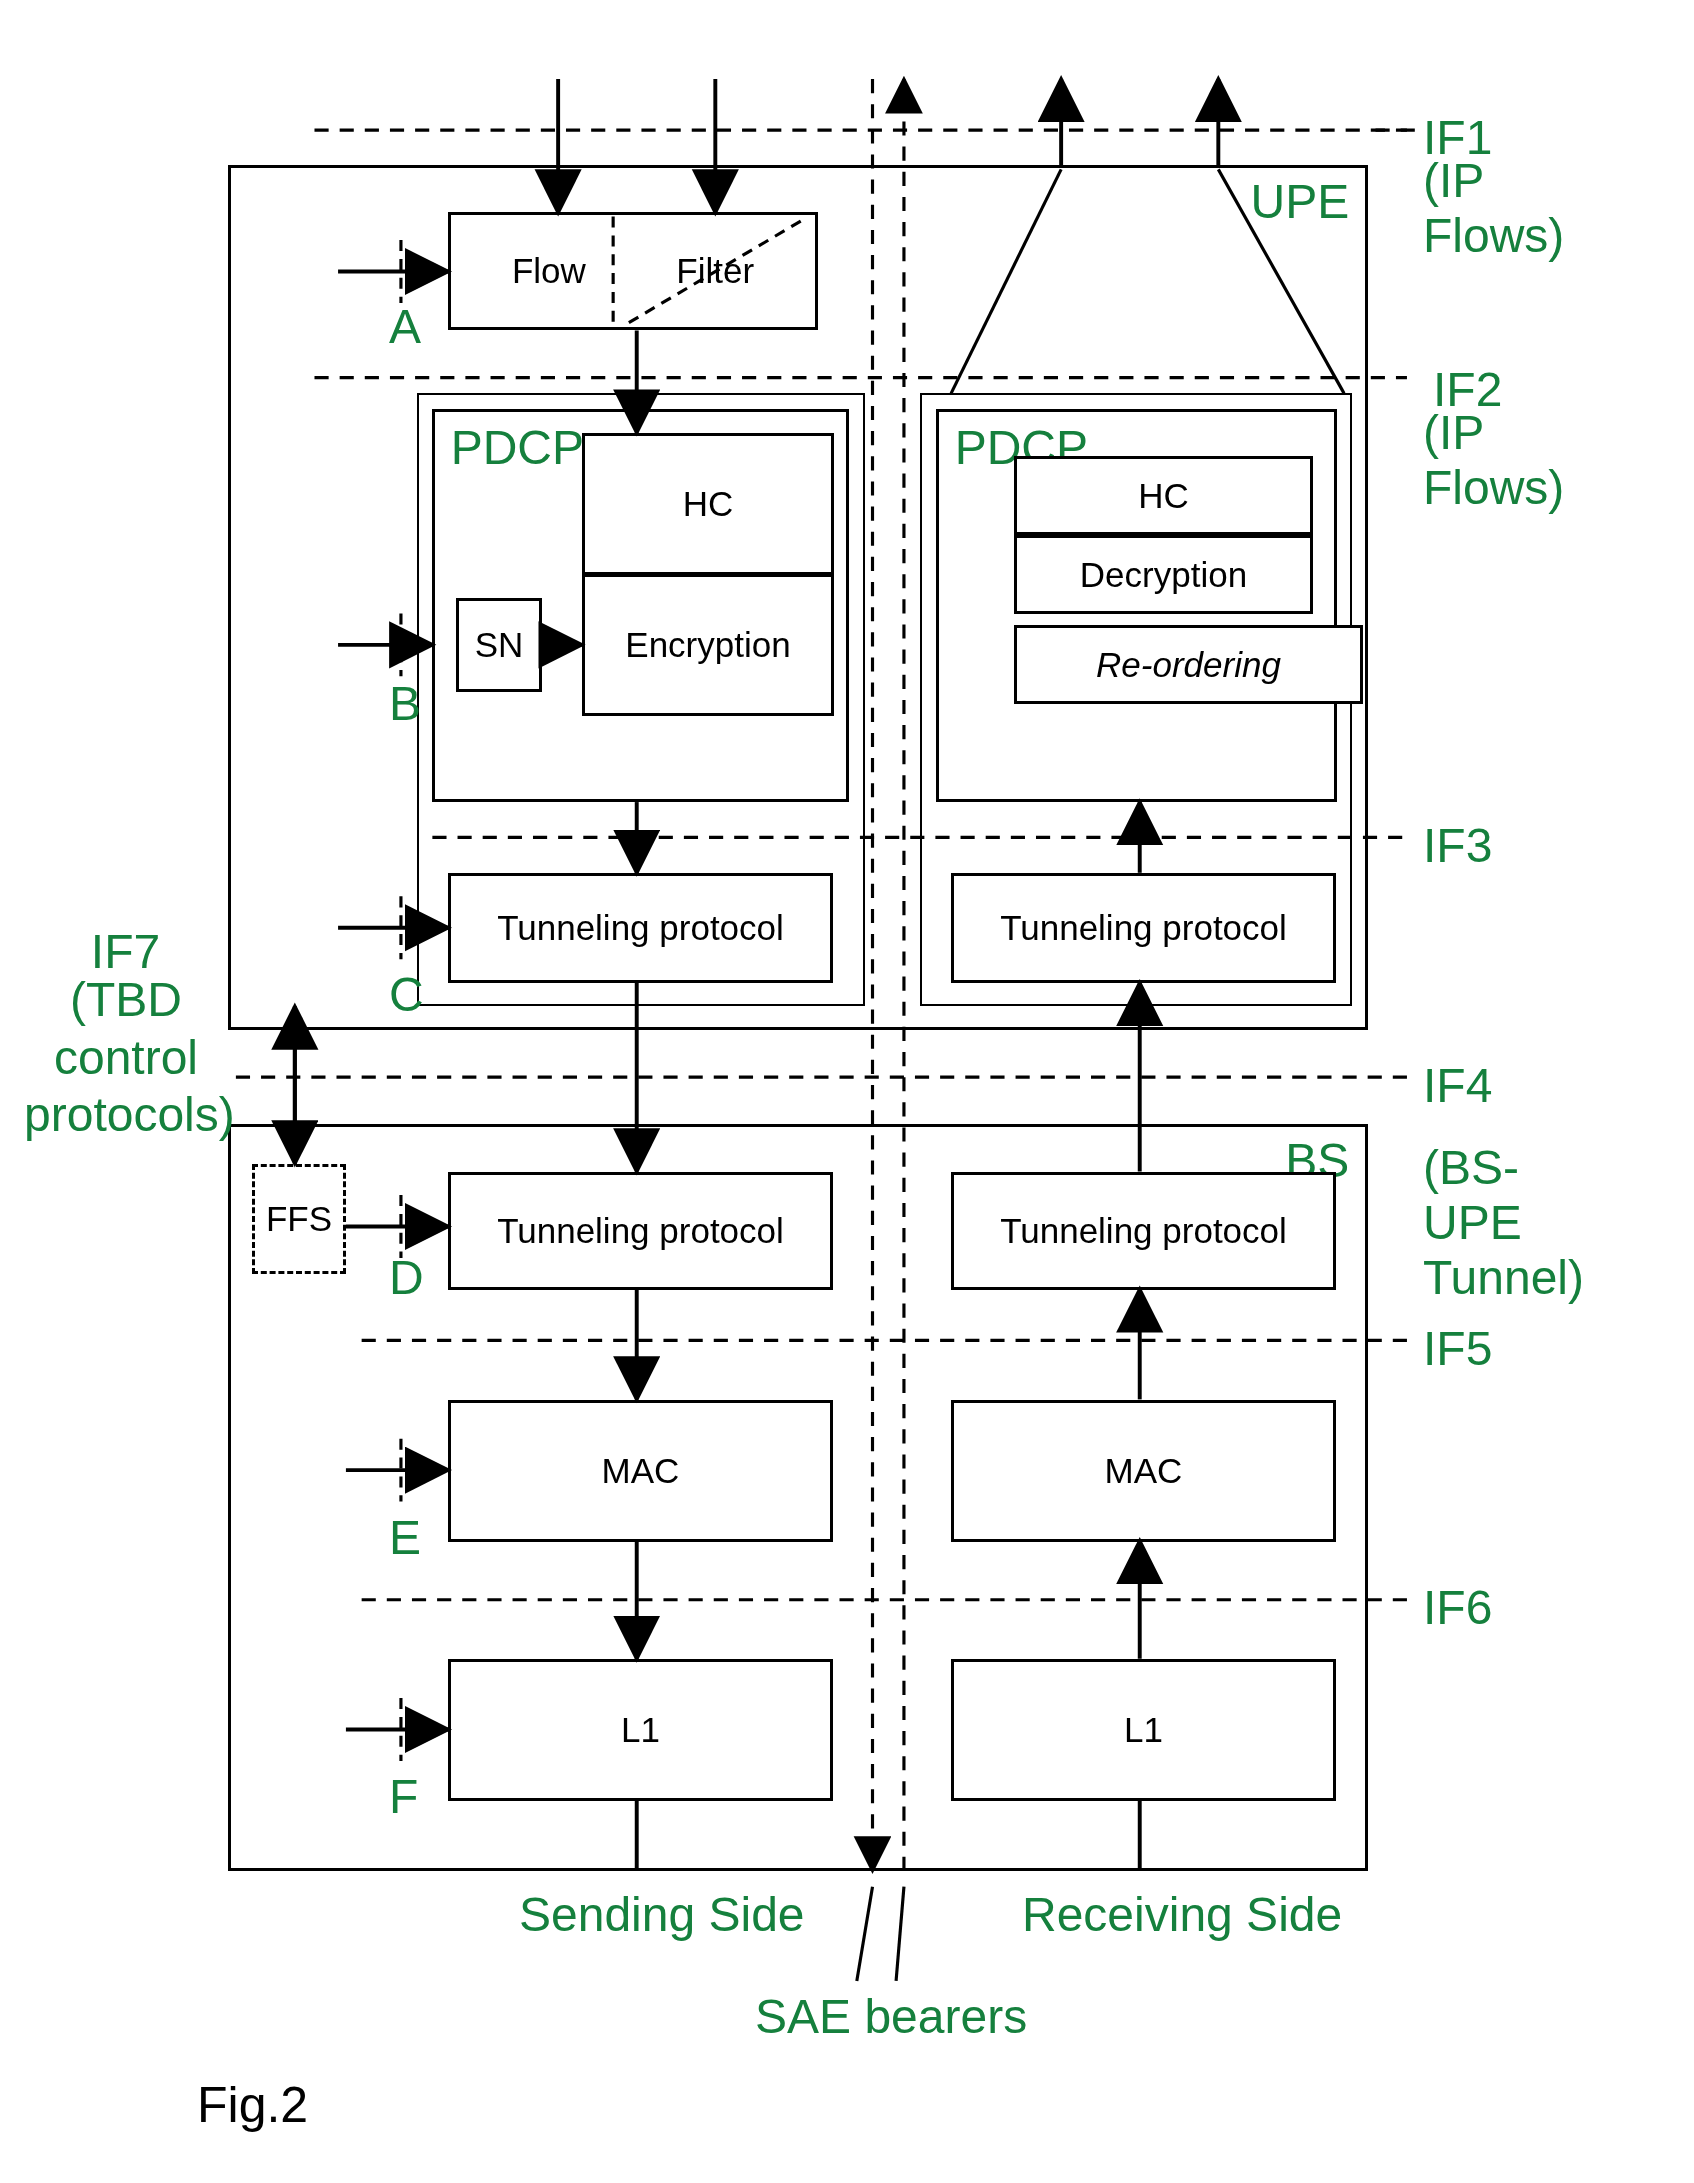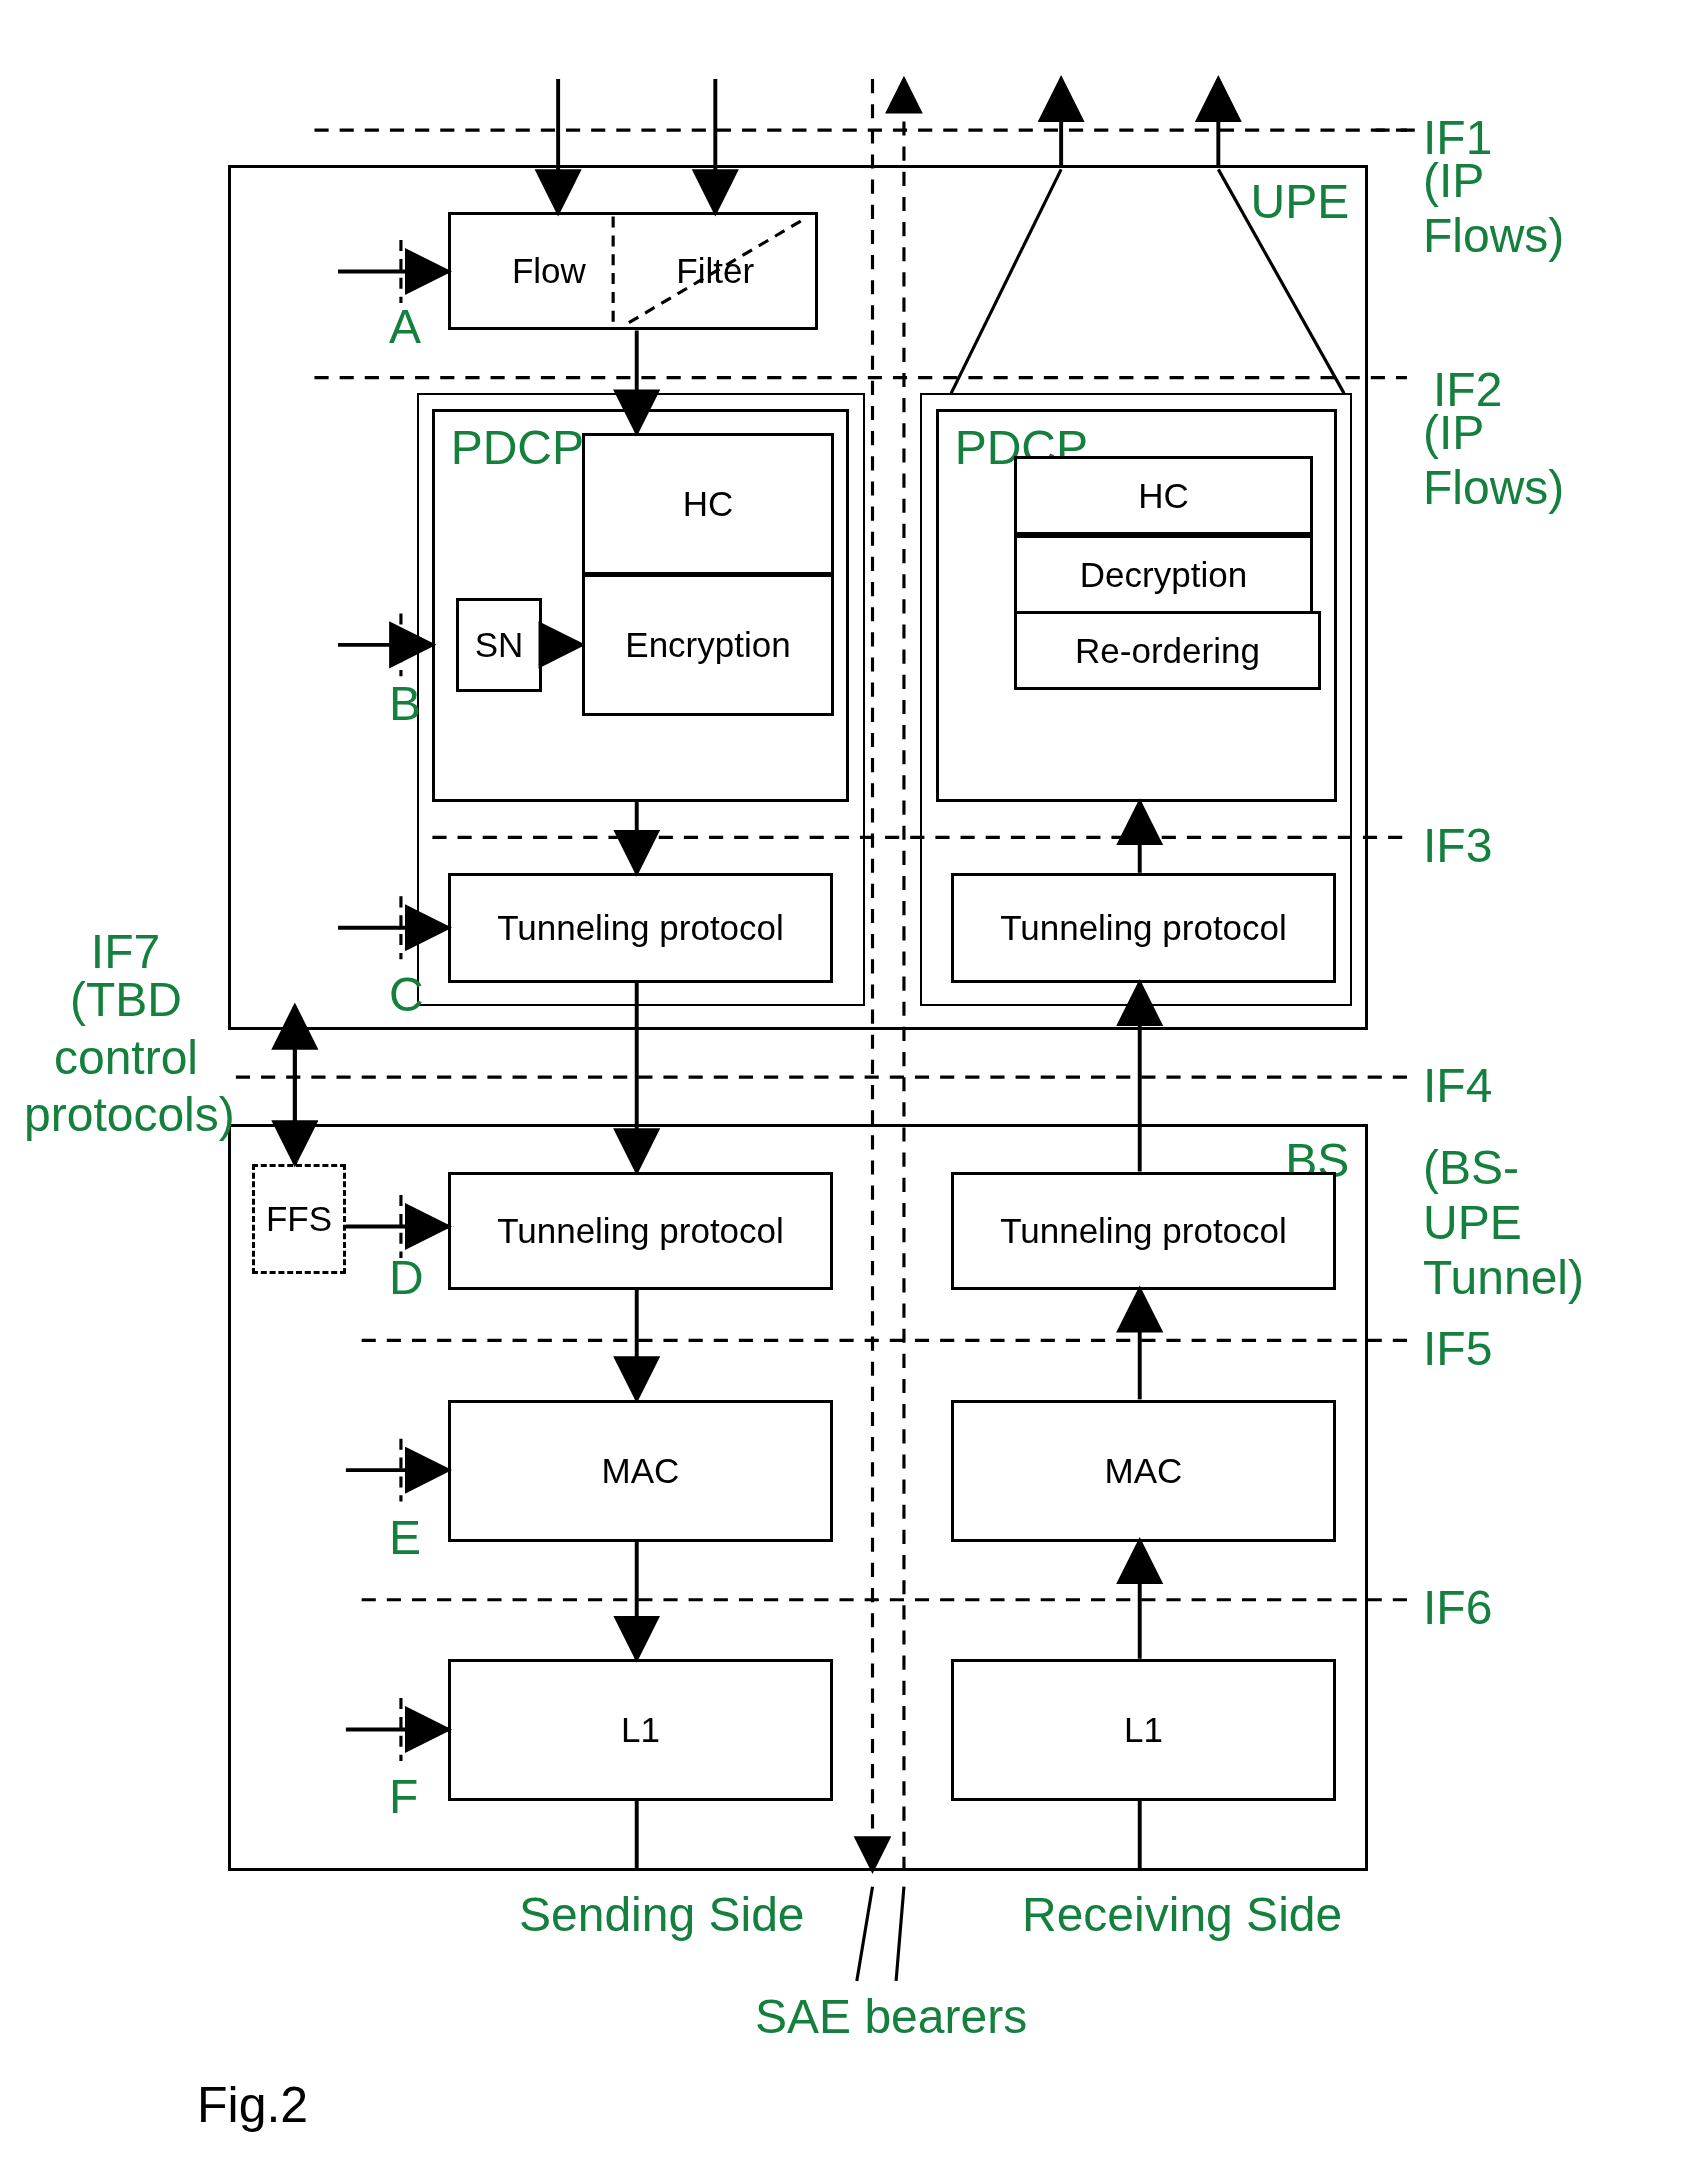--- a/index.html
+++ b/index.html
@@ -91,21 +91,21 @@
   </div>
 
   <div class="box" style="left:896px; top:393px; width:299px; height:79px;">
     <span>HC</span>
   </div>
 
   <div class="box" style="left:896px; top:472px; width:299px; height:79px;">
     <span>Decryption</span>
   </div>
 
-  <div class="box" style="left:896px; top:548px; width:307px; height:79px;">
+  <div class="box" style="left:896px; top:562px; width:349px; height:79px;font-style:italic;">
     <span>Re-ordering</span>
   </div>
 
   <div class="box" style="left:833px; top:810px; width:385px; height:110px;">
     <span>Tunneling protocol</span>
   </div>
 
   <div class="box" style="left:110px; top:1061px; width:1140px; height:747px;">
     <span class="label" style="right:15.7px; top:6.3px;">BS</span>
   </div>

